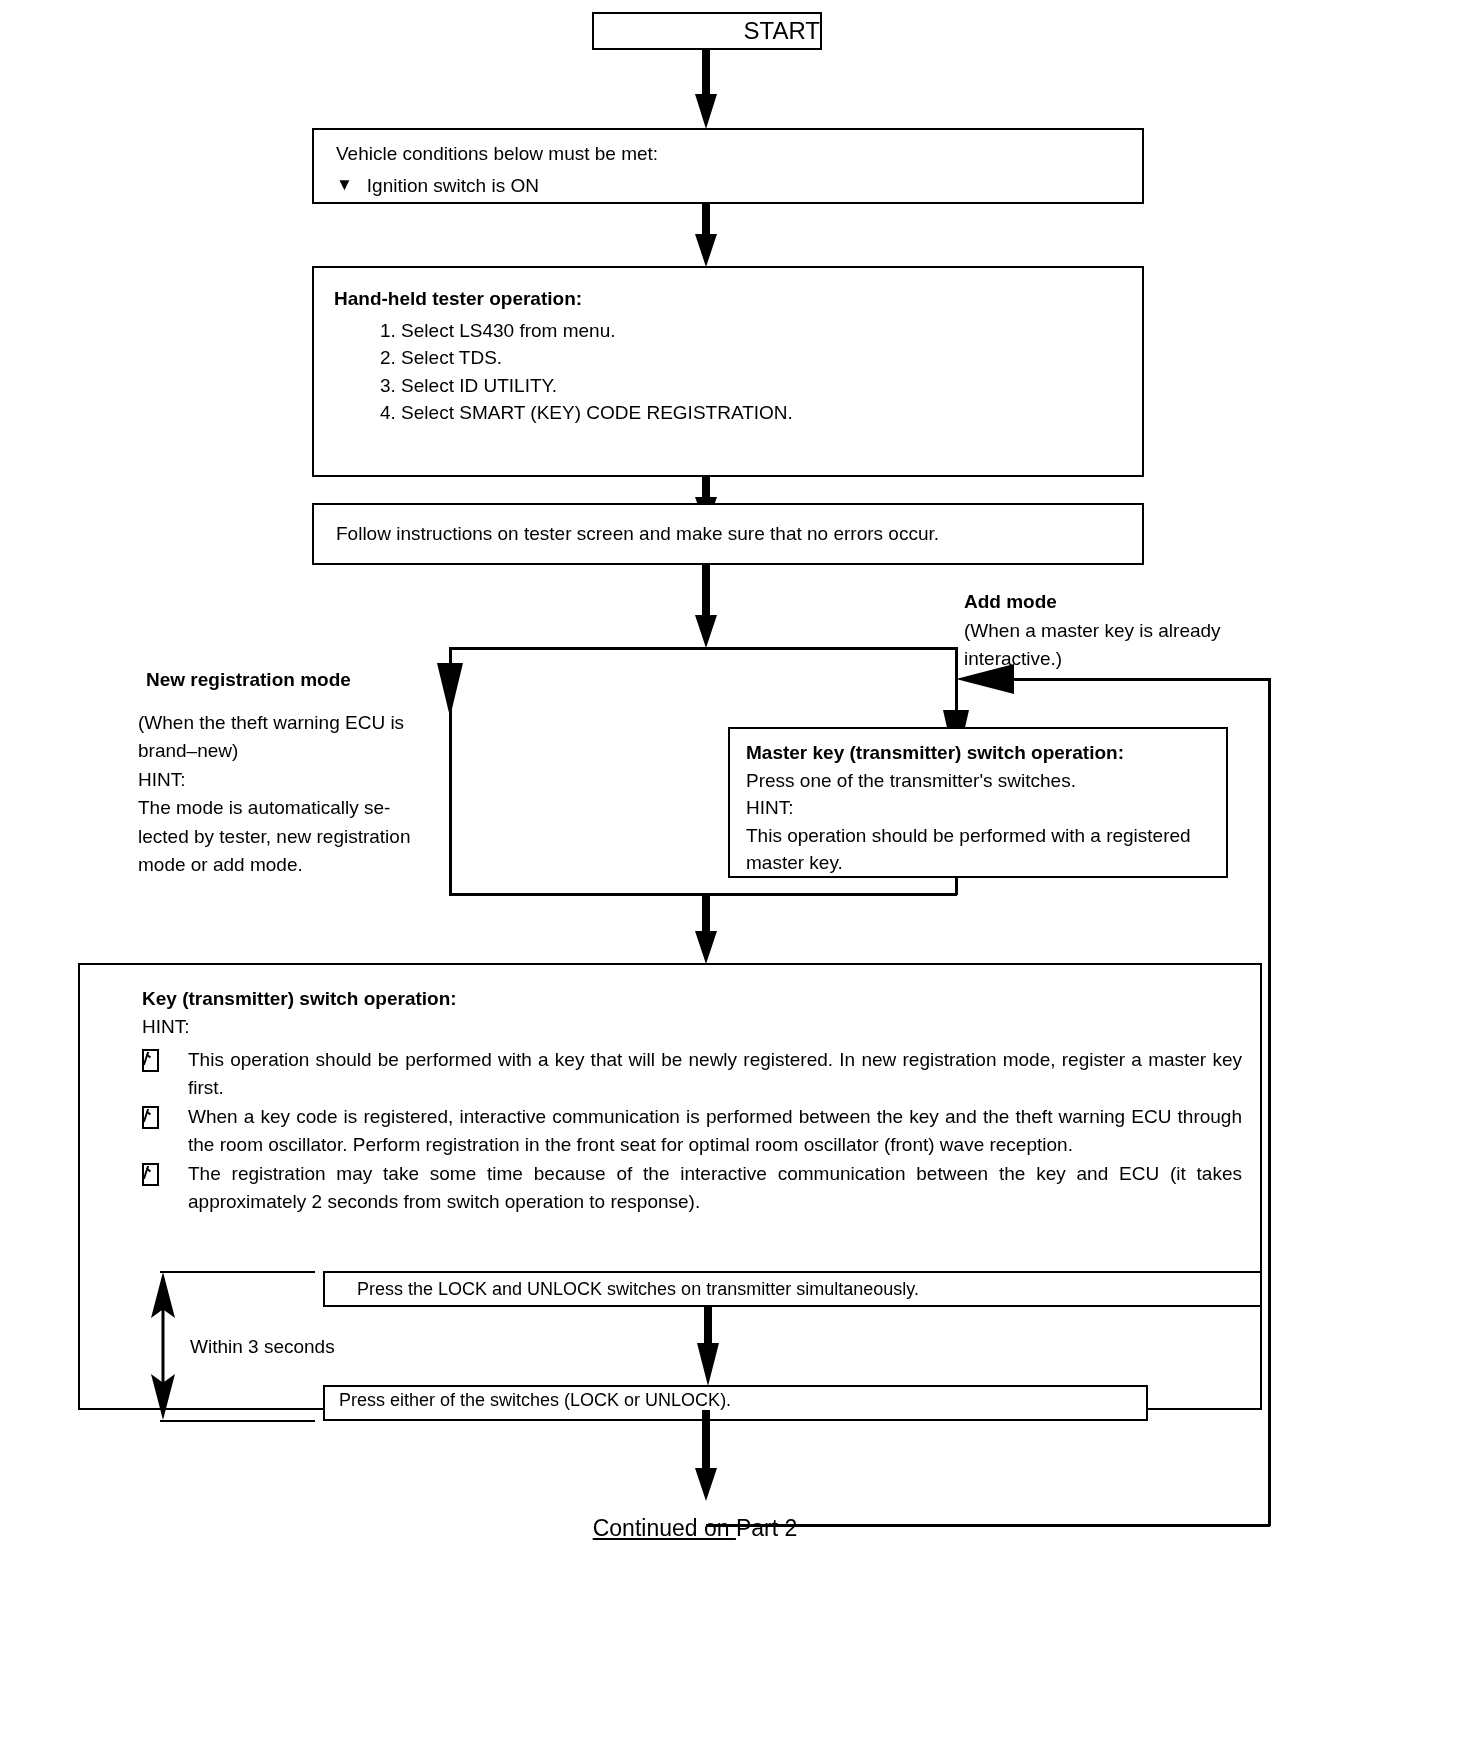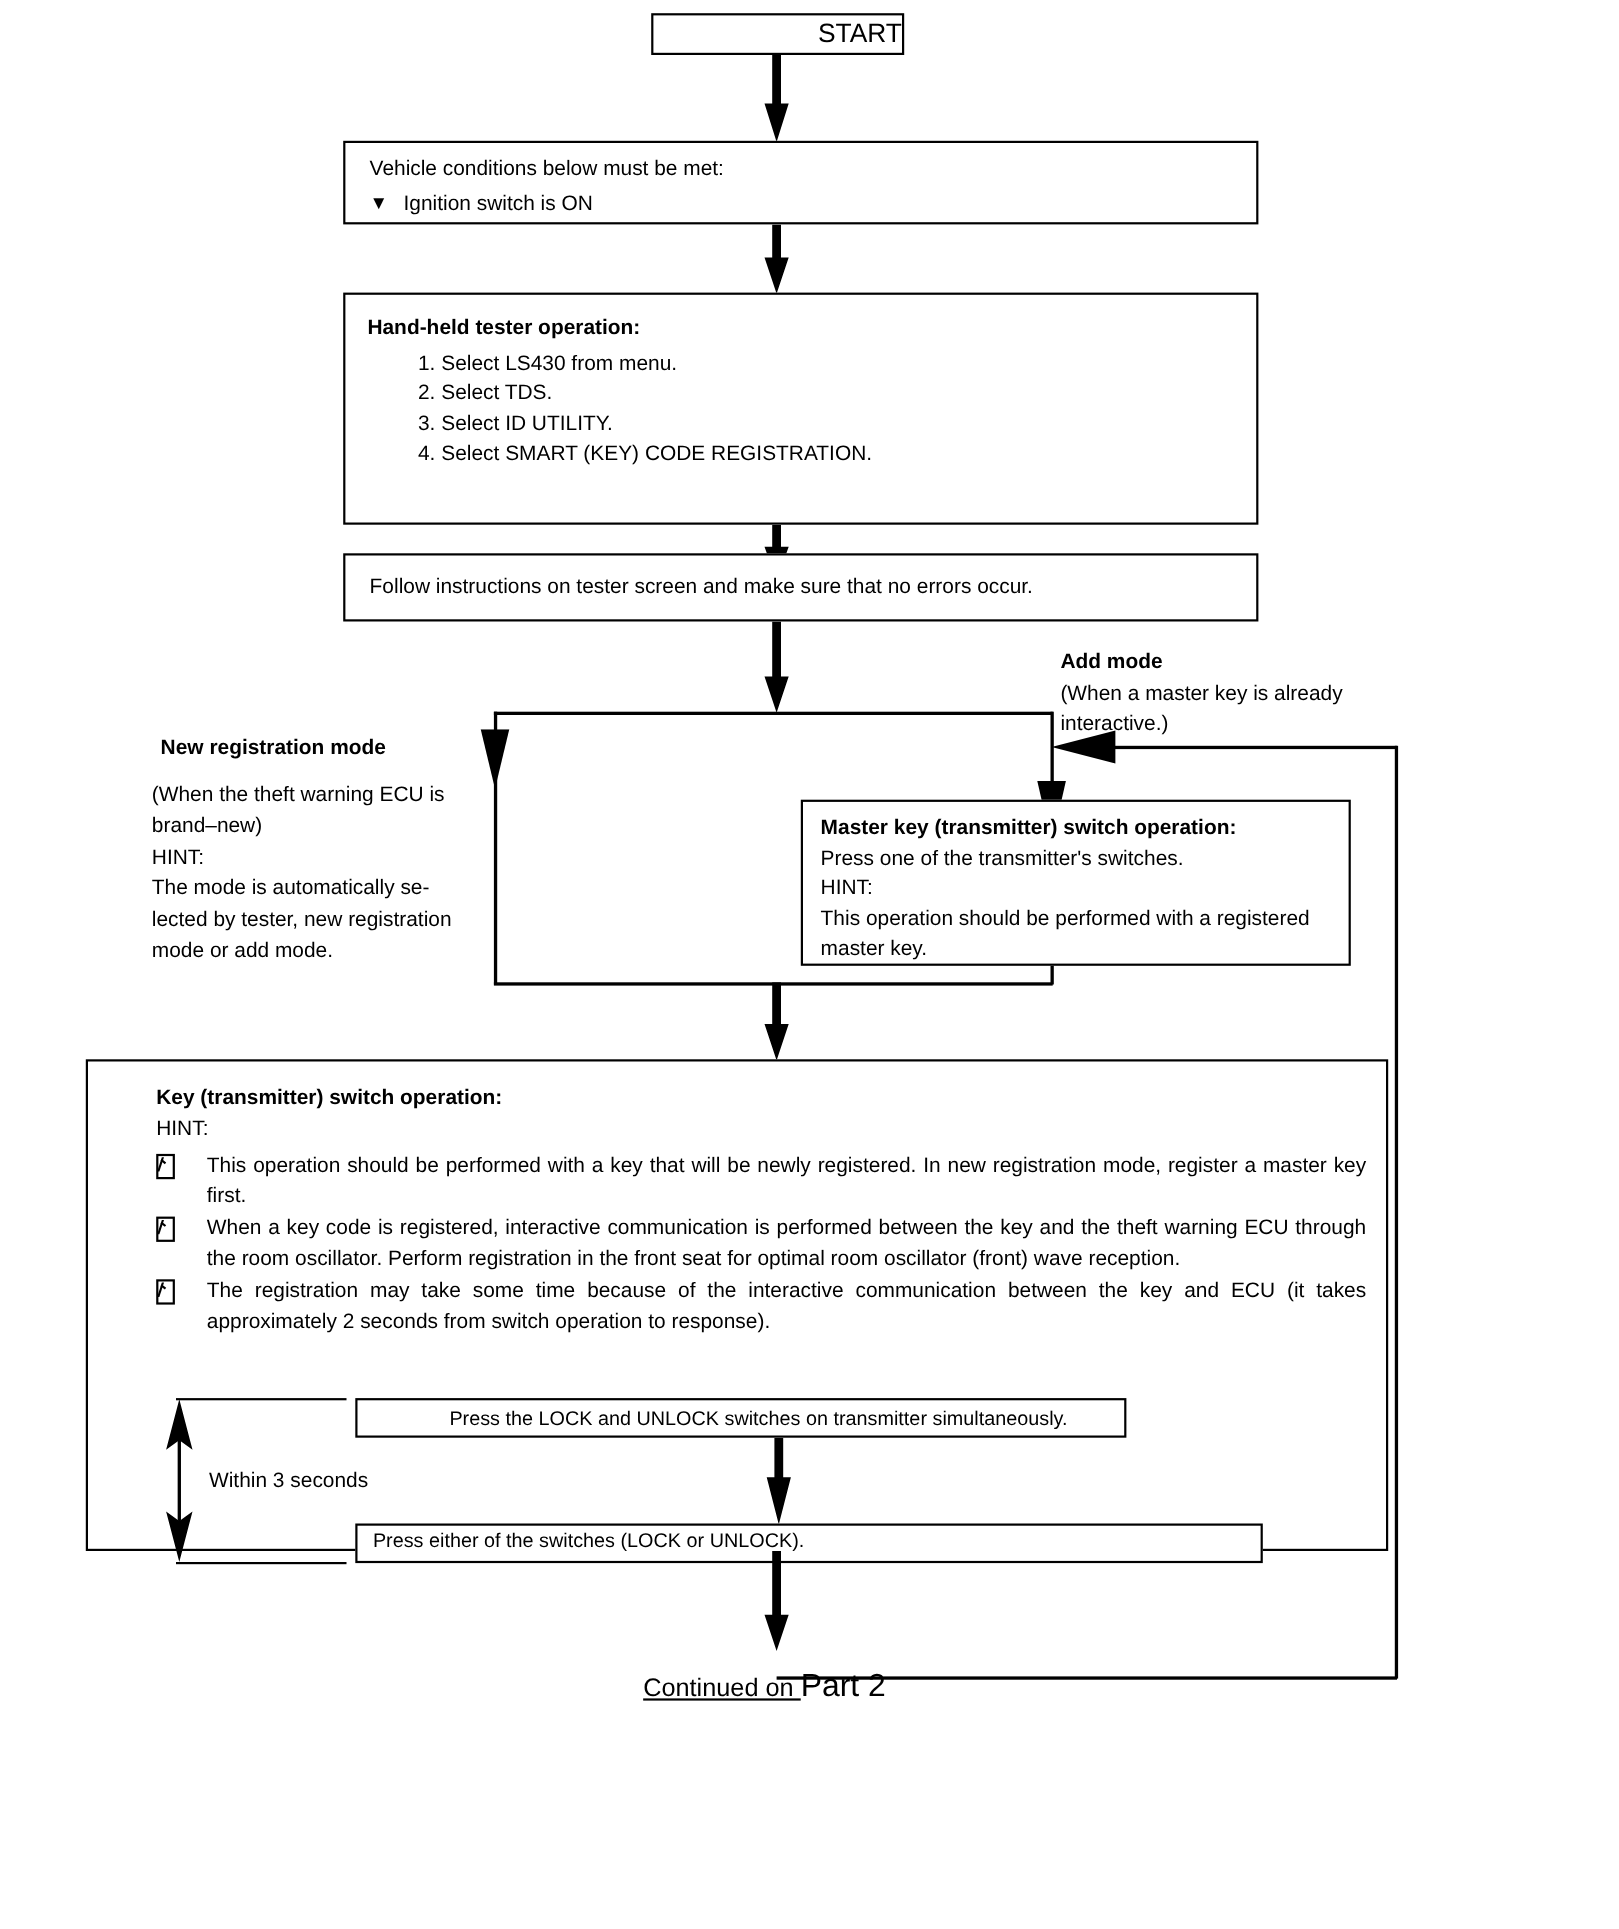--- a/index.html
+++ b/index.html
@@ -155,21 +155,21 @@
       <span class="tofu"></span>
       <span class="txt just" style="margin-left:29px;width:1095px;display:block;">When a key code is registered, interactive communication is performed between the key and the theft warning ECU through the room oscillator. Perform registration in the front seat for optimal room oscillator (front) wave reception.</span>
     </div>
 
     <div class="bullet-row" style="margin-top:2px;">
       <span class="tofu"></span>
       <span class="txt just" style="margin-left:29px;width:1095px;display:block;">The registration may take some time because of the interactive communication between the key and ECU (it takes approximately 2 seconds from switch operation to response).</span>
     </div>
   </div>
 
-  <div class="abs box" style="left:243px;top:306px;width:701px;height:36px;display:flex;align-items:center;padding-left:32px;justify-content:center;">
+  <div class="abs box" style="left:243px;top:306px;width:939px;height:36px;display:flex;align-items:center;padding-left:32px;">
     <span class="txt" style="font-size:18px;">Press the LOCK and UNLOCK switches on transmitter simultaneously.</span>
   </div>
 
   <div class="arrowdown" style="left:613px;top:342px;">
     <svg width="30" height="80" viewBox="0 0 30 80">
         <polygon points="11,0 19,0 19,36 26,36 15,79 4,36 11,36" fill="#000"></polygon>
       </svg>
   </div>
 
   <div class="abs box" style="left:243px;top:420px;width:825px;height:36px;display:flex;align-items:flex-start;padding-left:14px;">
@@ -191,14 +191,14 @@
 </div>
 
 <div class="arrowdown" style="left:691px;top:1410px;">
   <svg width="30" height="92" viewBox="0 0 30 92">
       <polygon points="11,0 19,0 19,58 26,58 15,91 4,58 11,58" fill="#000"></polygon>
     </svg>
 </div>
 
 <div class="abs" style="left:0px;top:1512px;width:1390px;text-align:center;display:flex;justify-content:center;align-items:baseline;">
   <span class="txt" style="font-size:23px;text-decoration:underline;">Continued on </span>
-  <span class="txt" style="font-size:29px;">Part 2</span>
+  <span class="txt" style="font-size:23px;">Part 2</span>
 </div>
 
 </body></html>

